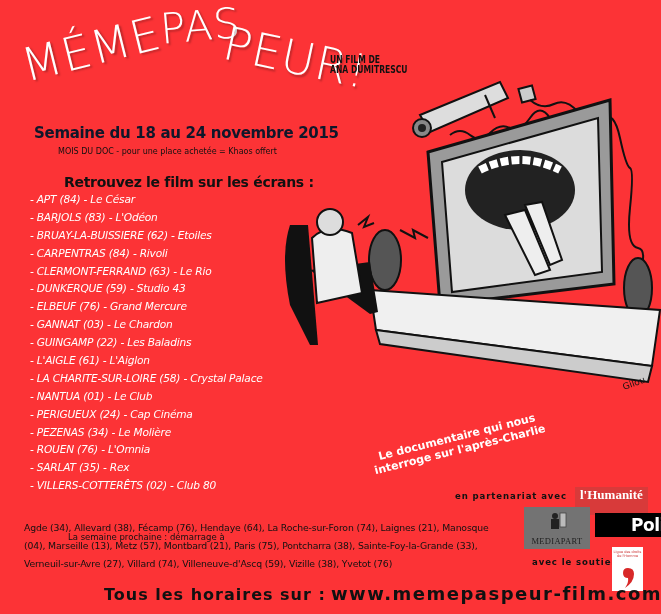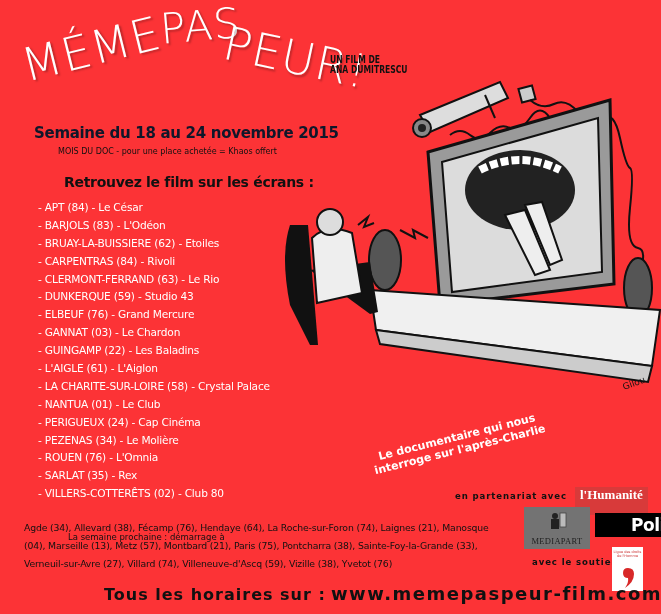--- a/index.html
+++ b/index.html
@@ -5,21 +5,21 @@
   html, body { margin:0; padding:0; }
   body { width:661px; height:614px; background:#fc3336; position:relative; overflow:hidden;
          font-family:"Liberation Sans", sans-serif; }
   .abs { position:absolute; }
   .title-word { color:#fff; font-family:"DejaVu Sans", sans-serif; font-weight:300;
                 letter-spacing:1px; text-shadow:2px 2px 2px rgba(0,0,0,0.25); transform-origin:left bottom; }
   .credit { color:#111; font-family:"DejaVu Sans Condensed","DejaVu Sans", sans-serif; font-size:10px; line-height:10px; font-weight:bold; transform:scaleX(0.85); transform-origin:left; }
   .week { color:#0f172a; font-family:"DejaVu Sans", sans-serif; font-weight:bold; font-size:15px; letter-spacing:-0.3px; }
   .promo { color:#111; font-size:8px; font-family:"DejaVu Sans", sans-serif; }
   .screens-h { color:#111; font-family:"DejaVu Sans", sans-serif; font-weight:bold; font-size:14px; letter-spacing:-0.3px;margin-left:48px; }
-  ul.cinemas { list-style:none; margin:8px; padding:0; }
+  ul.cinemas { list-style:none; margin:0; padding:0;font-style:italic; }
   ul.cinemas li { color:#fff; font-family:"DejaVu Sans", sans-serif; font-size:10.6px; height:17.9px; line-height:17.9px; white-space:nowrap; letter-spacing:-0.2px; }
   .next-h { color:#111; font-size:8.5px; font-family:"DejaVu Sans", sans-serif; }
   .next-body { color:#111; font-size:9.3px; line-height:18px; font-family:"DejaVu Sans", sans-serif; width:470px; letter-spacing:-0.15px; }
   .footer { color:#111; font-family:"DejaVu Sans", sans-serif; white-space:nowrap; }
   .footer .lbl { font-size:16px; font-weight:bold; letter-spacing:1px; }
   .footer .url { font-size:18px; font-weight:bold; letter-spacing:1.5px; }
   .tagline { color:#fff; font-family:"DejaVu Sans", sans-serif; font-weight:bold; font-size:11px; line-height:13px; transform:rotate(-14deg); transform-origin:left top; text-align:center; }
   .partner-lbl { color:#111; font-family:"DejaVu Sans", sans-serif; font-weight:bold; font-size:9.5px; letter-spacing:1px; transform:scaleX(0.9); transform-origin:left; white-space:nowrap; }
   .humanite { background:#d83a3a; color:#fff; font-family:"Liberation Serif", serif; font-weight:bold; font-size:13px; padding:0 5px; height:28px; line-height:16px; }
   .mediapart { background:#737373; width:66px; height:42px; }

